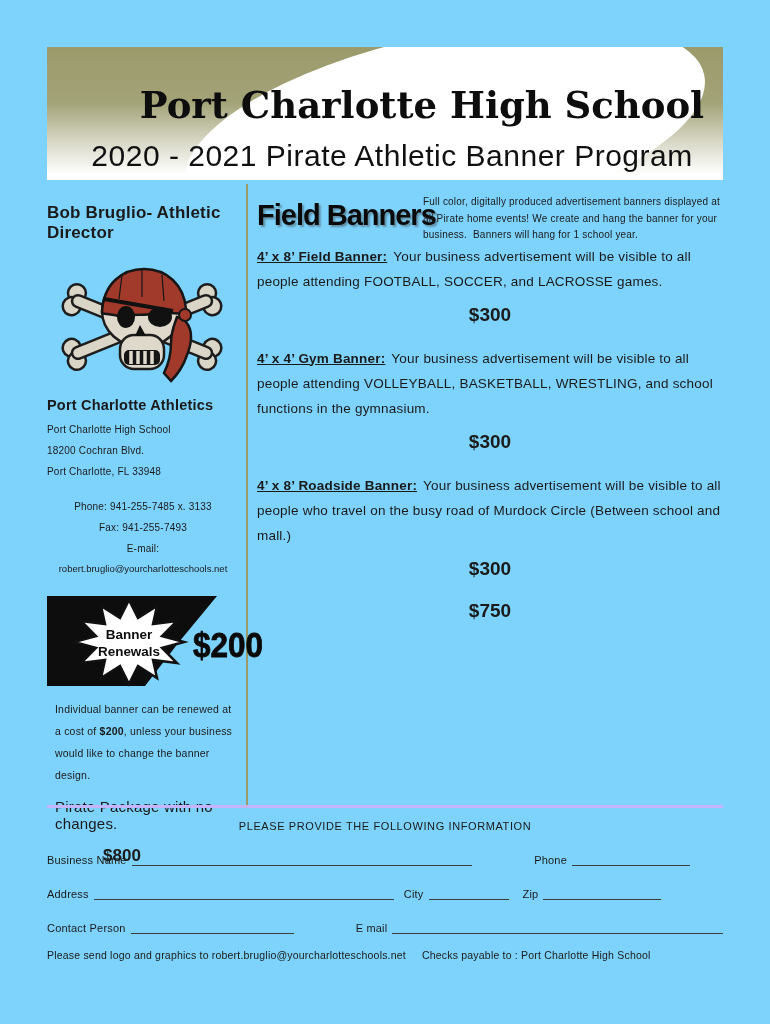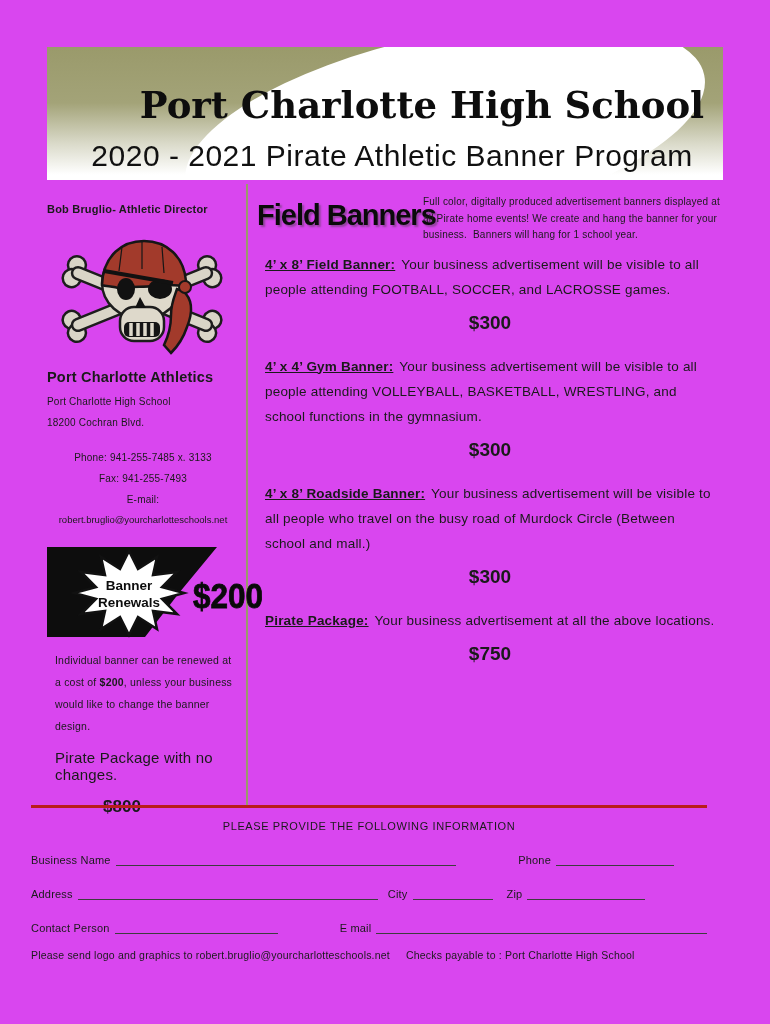--- a/index.html
+++ b/index.html
@@ -1,18 +1,18 @@
 <!DOCTYPE html>
 <html><head>
 <meta charset="utf-8">
 <style>
   * { margin:0; padding:0; box-sizing:border-box; }
   html,body { background:#fff; }
   .page {
-    position:relative; width:770px; height:1024px; background:#d946ef;
+    position:relative; width:770px; height:1024px; background:#7dd3fc;
     font-family:"Liberation Sans", sans-serif; color:#1a1a1a; overflow:hidden;
   }
   
   .header {
     position:absolute; left:47px; top:47px; width:676px; height:133px;
     background:linear-gradient(180deg,#9a9a6b 0%,#a3a378 42%,#d9d9c8 72%,#ffffff 96%);
     overflow:hidden;
   }
   .swoosh {
     position:absolute; left:133px; top:-12px; width:530px; height:190px;
@@ -25,47 +25,47 @@
   }
   .hdr-subtitle {
     position:absolute; left:47px; top:139px; width:676px; padding-left:14px;
     text-align:center; font-size:30px; font-weight:normal; color:#111;
     letter-spacing:0.5px; white-space:nowrap; z-index:3;
   }
   
   .vdivider { position:absolute; left:246px; top:184px; width:2px; height:621px; background:#9a9a6b; }
   
   .sidebar { position:absolute; left:47px; top:200px; width:192px; }
-  .director { margin-top:3px; font-size:11px; font-weight:bold; letter-spacing:0.2px; }
+  .director { margin-top:3px; font-size:17px; font-weight:bold; letter-spacing:0.2px; }
   .skull-wrap { margin-top:10px; }
   .org { margin-top:2px; font-size:14.5px; font-weight:bold; letter-spacing:0.2px; }
   .addr { margin-top:6px; font-size:10px; line-height:21px; letter-spacing:0.2px; }
   .contact { margin-top:14px; font-size:10px; line-height:21px; letter-spacing:0.2px;text-align:center; }
   .contact .email { font-size:9.5px; line-height:19px; letter-spacing:0; }
   .burst-wrap { margin-top:16px; }
   .renew-par { margin-top:6px; padding-left:8px; font-size:10.5px; line-height:22px; letter-spacing:0.2px; }
   .renew-note { margin-top:12px; padding-left:8px; font-size:15px; letter-spacing:0.2px; }
   .renew-price { margin-top:14px; width:150px; text-align:center; font-size:17px; font-weight:bold; }
   
   .main { position:absolute; left:257px; top:192px; width:466px; }
   .main-header { display:flex; }
   .fb-title {
     flex:none; width:160px; font-size:29px; font-weight:bold; line-height:34px;
     padding-top:6px; letter-spacing:-1px; color:#0a0a0a;
     text-shadow:2px 2px 2px rgba(60,60,60,0.45); white-space:nowrap;
   }
   .intro { flex:1; padding-left:6px; margin-top:2px; font-size:10px; line-height:16.5px; letter-spacing:0.2px; white-space:pre-wrap; }
-  .offer { margin:8px; }
+  .offer { margin:0; }
   .offer:first-of-type { margin-top:26px; }
   .offer p { font-size:13.5px; line-height:25px; letter-spacing:0.2px; white-space:pre-wrap; }
   .offer .head { font-weight:bold; text-decoration:underline; }
   .offer .body { margin-left:6px; }
   .offer .price { margin:10px 0 20px 0; text-align:center; font-size:19px; font-weight:bold; }
   
-  .form { position:absolute; left:31px; top:805px; width:676px; border-top:3px solid #b91c1c; }
+  .form { position:absolute; left:47px; top:805px; width:676px; border-top:3px solid #c4b5fd; }
   .form-title { margin-top:12px; text-align:center; font-size:11px; letter-spacing:0.6px; }
   .frow { display:flex; align-items:flex-end; margin-top:21px; font-size:11px; letter-spacing:0.2px; }
   .frow .lbl { white-space:nowrap; }
   .fline { display:inline-block; height:13px; border-bottom:1.5px solid #3d3d3d; margin-left:5px; }
   .sp-auto { flex:1; }
   .notes { display:flex; margin-top:15px; font-size:10.5px; letter-spacing:0.2px; gap:16px; white-space:nowrap; }
 </style>
 </head>
 <body>
 
@@ -112,20 +112,21 @@
         <path d="M93 72 l-5 11 h11 Z" fill="#111"></path>
         <rect x="77" y="97" width="36" height="15" rx="5" fill="#151515"></rect>
         <path d="M84 98 v13 M91 98 v13 M98 98 v13 M105 98 v13" stroke="#ded9cb" stroke-width="3.5" fill="none"></path>
       </svg>
     </div>
 
     <div class="org">Port Charlotte Athletics</div>
     <div class="addr">
       <div>Port Charlotte High School</div>
       <div>18200 Cochran Blvd.</div>
+      <div>Port Charlotte, FL 33948</div>
     </div>
     <div class="contact">
       <div>Phone: 941-255-7485 x. 3133</div>
       <div>Fax: 941-255-7493</div>
       <div>E-mail:</div>
       <div class="email">robert.bruglio@yourcharlotteschools.net</div>
     </div>
 
     <div class="burst-wrap">
       <svg width="215" height="94" viewBox="0 0 215 94">
@@ -157,21 +158,20 @@
       <p><span class="head">4’ x 4’ Gym Banner:</span><span class="body">Your business advertisement will be visible to all people attending VOLLEYBALL, BASKETBALL, WRESTLING, and school functions in the gymnasium.</span></p>
       <div class="price">$300</div>
     </div>
 
     <div class="offer">
       <p><span class="head">4’ x 8’ Roadside Banner:</span><span class="body">Your business advertisement will be visible to all people who travel on the busy road of Murdock Circle (Between school and mall.)</span></p>
       <div class="price">$300</div>
     </div>
 
     <div class="offer">
-      <p><span class="head">Pirate Package:</span><span class="body">Your business advertisement at all the above locations.</span></p>
       <div class="price">$750</div>
     </div>
   </div>
 
   <div class="form">
     <div class="form-title">PLEASE PROVIDE THE FOLLOWING INFORMATION</div>
 
     <div class="frow">
       <span class="lbl">Business Name</span>
       <span class="fline" style="width:340px"></span>

